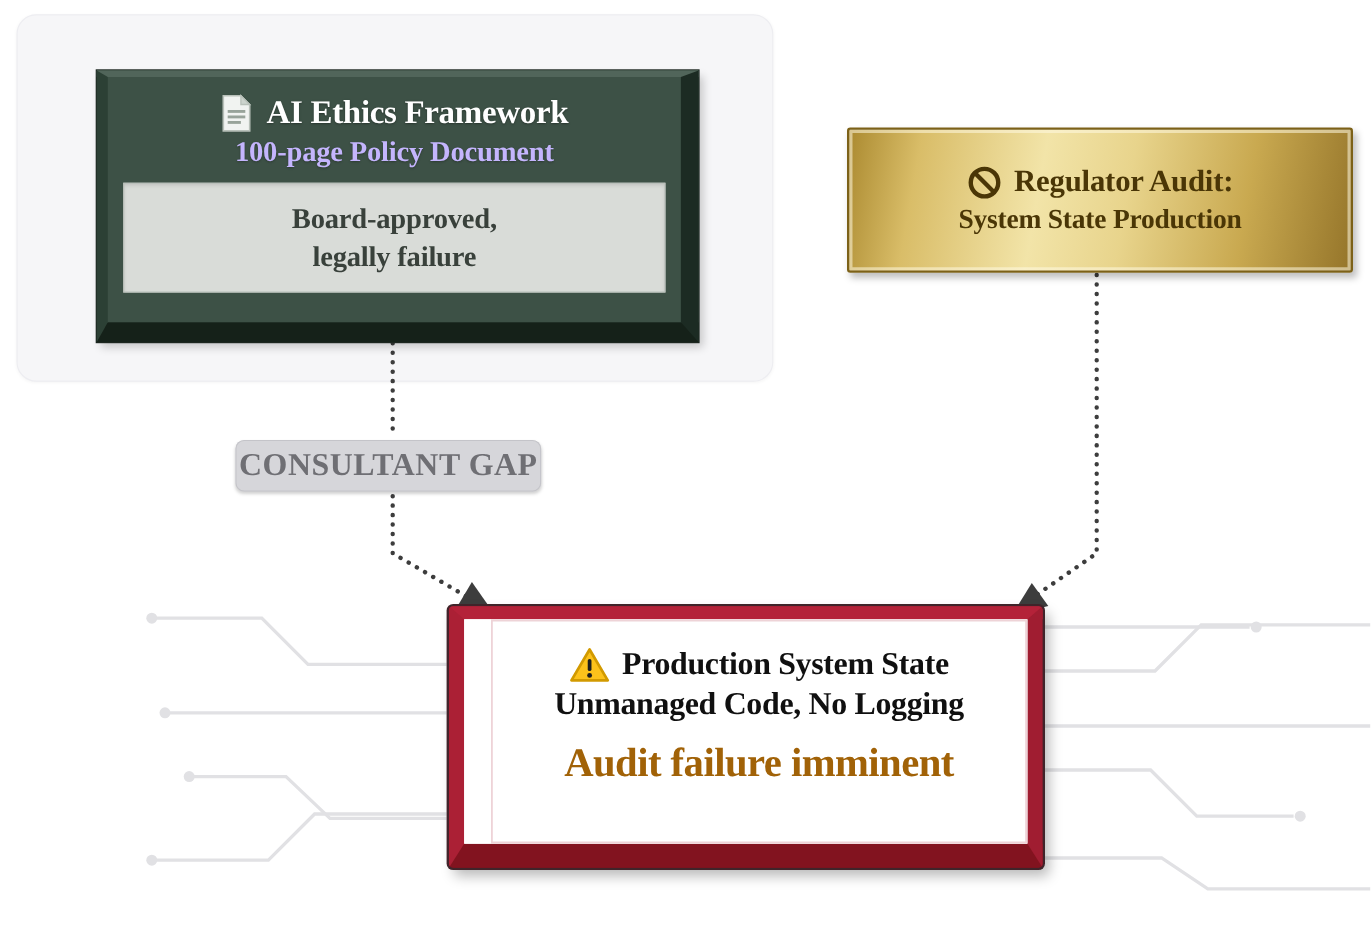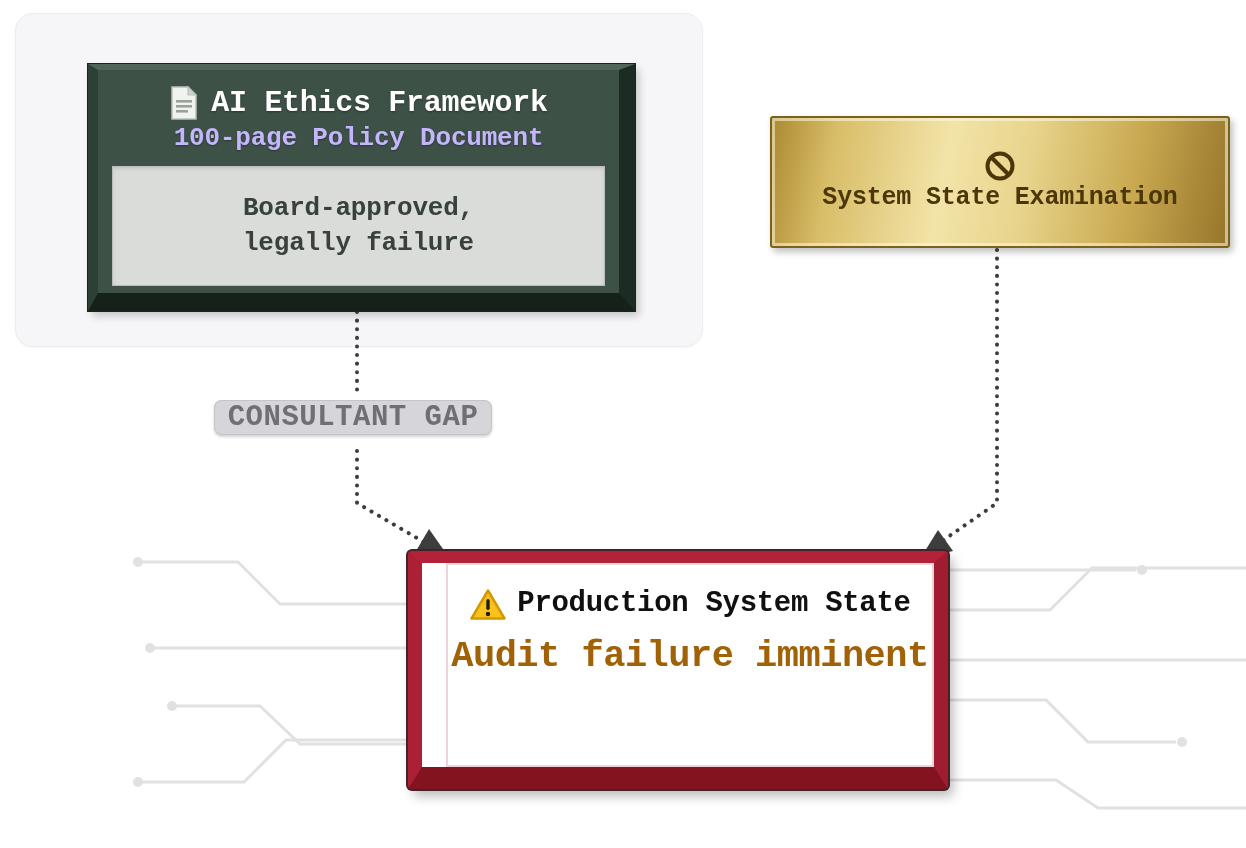--- a/index.html
+++ b/index.html
@@ -1,18 +1,18 @@
 <!DOCTYPE html>
 <html><head>
 <meta charset="utf-8">
 <style>
   html,body{margin:0;padding:0;background:#ffffff;}
   .canvas{
     position:relative;width:1246px;height:848px;background:#ffffff;overflow:hidden;
-    font-family:Liberation Mono, monospace;
+    font-family:Liberation Serif, serif;
   }
   
   .layer{position:absolute;left:0;top:0;width:1246px;height:848px;pointer-events:none;}
 
   
   .bg-panel{
     position:absolute;left:15px;top:13px;width:686px;height:332px;
     background:#f6f6f8;border:1px solid #ededf1;border-radius:18px;
     box-shadow:0 1px 3px rgba(0,0,0,0.04);
   }
@@ -32,21 +32,21 @@
   .green-title-row{
     display:flex;justify-content:center;align-items:center;gap:12px;
     color:#ffffff;font-size:30px;font-weight:700;letter-spacing:-0.3px;line-height:38px;
     text-shadow:0 1px 2px rgba(0,0,0,0.35);
   }
   .green-subtitle{
     text-align:center;color:#c4b5fd;font-size:26px;font-weight:700;letter-spacing:-0.2px;
     line-height:32px;text-shadow:0 1px 2px rgba(0,0,0,0.3);
   }
   .approval-panel{
-    margin-top:12px;height:120px;background:#d9dcd8;
+    margin-top:12px;height:100px;background:#d9dcd8;
     box-shadow:inset 0 0 0 1px #b8bfb9, inset 0 2px 4px rgba(0,0,0,0.15);
     display:flex;flex-direction:column;justify-content:center;text-align:center;
     color:#39413b;font-size:26px;font-weight:700;line-height:35px;letter-spacing:-0.2px;
   }
 
   
   .gold-plaque{
     position:absolute;left:770px;top:116px;width:460px;height:132px;box-sizing:border-box;
     background:linear-gradient(100deg,#ab8a30 0%,#d9bd68 14%,#f2e4a8 38%,#e8d48c 55%,#c9a950 78%,#95752a 100%);
     border:2px solid #7c6118;border-radius:3px;
@@ -55,21 +55,21 @@
     color:#4a3606;
   }
   .gold-title-row{
     display:flex;align-items:center;gap:11px;
     font-size:28px;font-weight:700;letter-spacing:-0.2px;line-height:36px;
   }
   .gold-subtitle{font-size:25px;font-weight:700;letter-spacing:-0.2px;line-height:32px;}
 
   
   .gap-label{
-    position:absolute;left:214px;top:400px;width:278px;height:35px;
+    position:absolute;left:214px;top:400px;width:278px;height:47px;
     background:#d6d6da;border-radius:8px;
     display:flex;align-items:center;justify-content:center;
     color:#6f6f74;font-size:29px;font-weight:700;letter-spacing:0.5px;
     box-shadow:0 2px 3px rgba(0,0,0,0.18), inset 0 0 0 1px #c4c4c9;
   }
 
   
   .red-box{
     position:absolute;left:408px;top:551px;width:540px;height:238px;box-sizing:border-box;
     background:#ffffff;border-radius:4px;
@@ -161,35 +161,37 @@
   </div>
 
   <div class="gold-plaque">
     <div class="gold-title-row">
       <span class="icon-wrap">
         <svg width="32" height="32" viewBox="0 0 32 32">
           <circle cx="16" cy="16" r="12.5" fill="none" stroke="#4a3606" stroke-width="4"></circle>
           <line x1="7.5" y1="7.5" x2="24.5" y2="24.5" stroke="#4a3606" stroke-width="4"></line>
         </svg>
       </span>
+      <span>Regulator Audit:</span>
     </div>
-    <div class="gold-subtitle">System State Examination</div>
+    <div class="gold-subtitle">System State Production</div>
   </div>
 
   <div class="gap-label">CONSULTANT GAP</div>
 
   <div class="red-box">
     <div class="red-inner">
       <div class="red-title-row">
         <span class="icon-wrap">
           <svg width="38" height="33" viewBox="0 0 38 33">
             <path d="M19 2.5 L35.5 30.5 H2.5 Z" fill="#fcc21b" stroke="#d29a00" stroke-width="2.5" stroke-linejoin="round"></path>
             <rect x="17.3" y="11" width="3.4" height="11" rx="1.7" fill="#1d1d1d"></rect>
             <circle cx="19" cy="26" r="2.2" fill="#1d1d1d"></circle>
           </svg>
         </span>
         <span>Production System State</span>
       </div>
+      <div class="red-subtitle">Unmanaged Code, No Logging</div>
       <div class="red-warning">Audit failure imminent</div>
     </div>
   </div>
 
 </div>
 
 </body></html>

